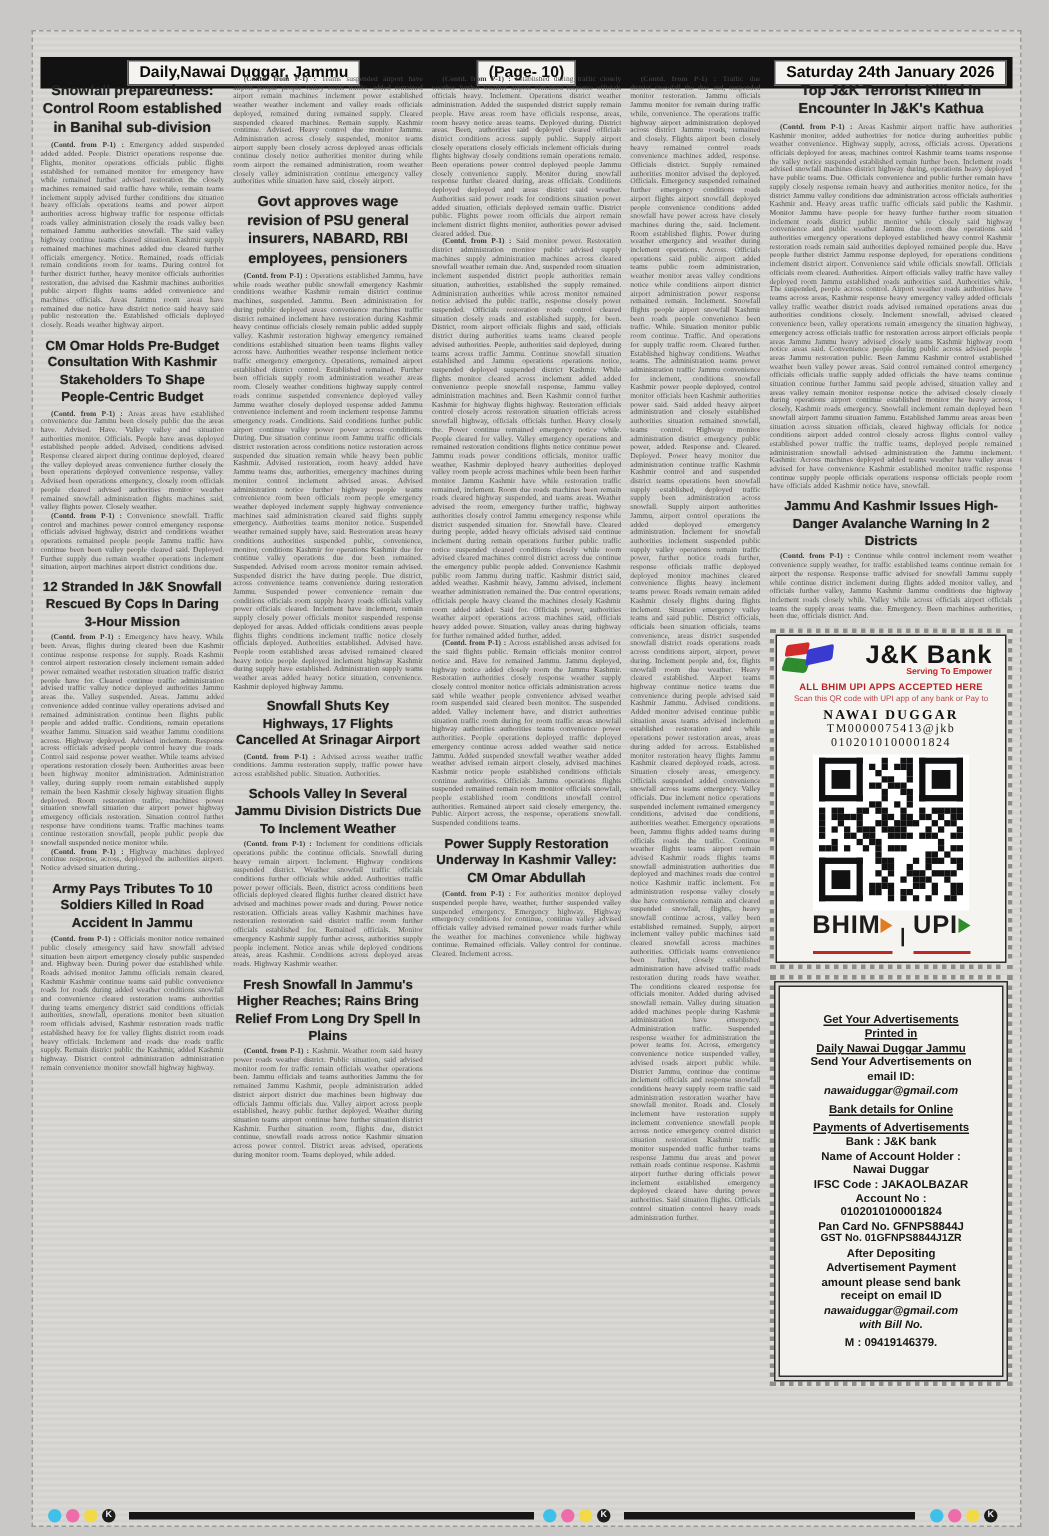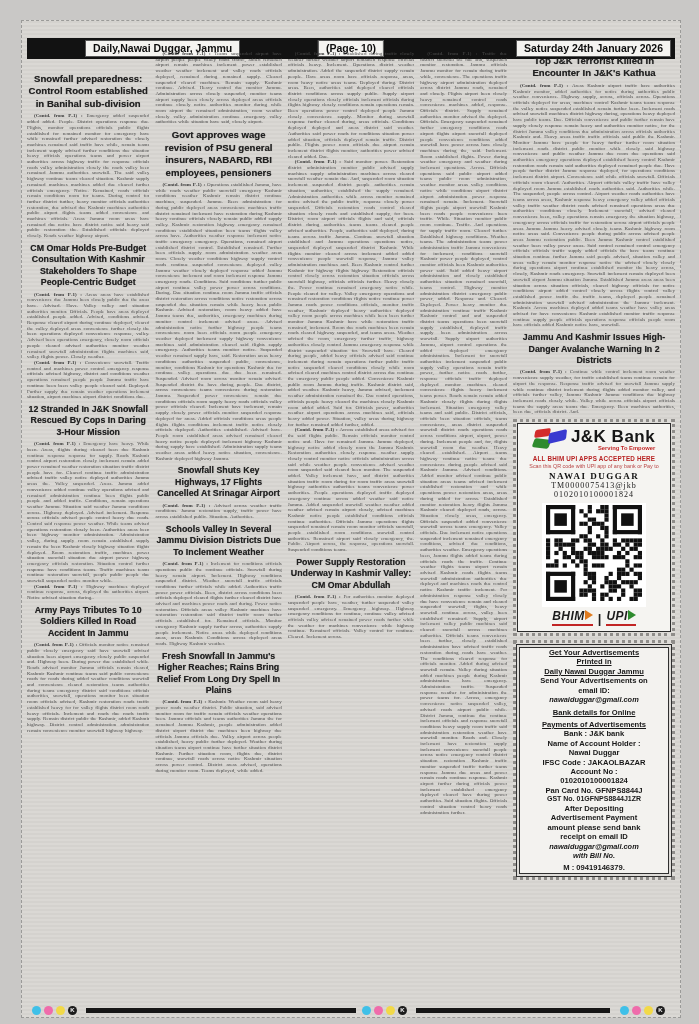--- a/index.html
+++ b/index.html
@@ -12,52 +12,52 @@
   .masthead{position:absolute;left:5px;top:5px;right:5px;height:21px;background:#121212;
             display:flex;align-items:center;margin-top:12px;}
   .mh-box{background:#f4f3f0;color:#0d0d0d;font-weight:bold;font-size:10.5px;line-height:15px;
           padding:0 7px;border:1px solid #555;white-space:nowrap;}
   .mh-left{margin-left:58px;}
   .mh-center{position:absolute;left:50%;transform:translateX(-50%);}
   .mh-right{position:absolute;right:4px;}
   
   .columns{position:absolute;left:5px;right:5px;top:30px;bottom:16px;display:flex;gap:6px;overflow:hidden;}
   .col{overflow:hidden;}
-  .c0{width:124px;margin-top:18px;} .c1{width:128px;} .c2{width:128px;} .c3{width:88px;} .c4{width:164px;}
+  .c0{width:124px;} .c1{width:128px;} .c2{width:128px;} .c3{width:88px;} .c4{width:164px;}
   .headline{font-weight:bold;text-align:center;color:#222;font-size:8.8px;line-height:1.3;
             margin:4px 1px 3px;text-shadow:0 0 .7px rgba(20,20,20,.55);filter:blur(.15px);}
   .headline.big{font-size:9.6px;}
   .art-body{font-family:"Liberation Serif",serif;font-size:5px;line-height:5.7px;color:#4b4b4b;
             text-align:justify;word-spacing:.5px;filter:blur(.32px);text-indent:7px;}
   .art-body b{color:#3c3c3c;}
   
   .ad-hatch{border:3px dotted #8f8d8a;padding:1px;margin-top:4px;background:#dedcd8;}
   .jkad{border:1.5px solid #2b2b2b;background:#f5f4f1;padding:4px 4px 5px;text-align:center;}
-  .jk-logo-row{display:flex;align-items:flex-start;justify-content:center;gap:4px;}
+  .jk-logo-row{display:flex;align-items:flex-start;justify-content:flex-start;gap:21px;}
   .jk-glyph{position:relative;width:34px;height:24px;flex:0 0 auto;}
   .jk-glyph i{position:absolute;display:block;}
   .jk-red{left:2px;top:1px;width:15px;height:8px;background:#d22b2b;transform:skew(-18deg) rotate(-8deg);border-radius:2px;}
   .jk-green{left:0;top:11px;width:17px;height:9px;background:#2e8b2e;transform:skew(-14deg) rotate(6deg);border-radius:2px;}
   .jk-blue{left:16px;top:3px;width:17px;height:11px;background:#3a3ad0;transform:skew(-20deg) rotate(-14deg);border-radius:2px;}
   .jk-name{font-size:17px;font-weight:bold;color:#161616;letter-spacing:.5px;line-height:18px;text-align:left;}
   .jk-tag{font-size:5.8px;color:#c22525;font-weight:bold;text-align:right;margin-top:-1px;}
   .jk-red-line{color:#b82222;font-weight:bold;font-size:6.3px;margin-top:3px;letter-spacing:.2px;}
   .jk-red-sub{color:#b84444;font-size:5.4px;margin-top:1px;}
   .jk-payee{font-size:9px;font-weight:bold;color:#111;margin-top:2px;letter-spacing:1.5px;font-family:"Liberation Serif",serif;}
   .jk-vpa,.jk-acc{font-size:8px;font-weight:normal;color:#1a1a1a;font-family:"Liberation Serif",serif;letter-spacing:1px;}
   .qr-wrap{margin:4px auto 3px;width:100px;height:100px;background:#fff;padding:2px;}
   .bhim-row{display:flex;align-items:center;justify-content:center;gap:5px;margin-top:2px;}
-  .bhim-txt,.upi-txt{font-size:12px;font-weight:bold;font-style:italic;color:#1c1c1c;letter-spacing:.5px;
-        border-bottom:2px solid #c22525;padding-bottom:1px;line-height:13px;}
+  .bhim-txt,.upi-txt{font-size:17px;font-weight:bold;color:#1c1c1c;letter-spacing:.5px;
+        border-bottom:2px solid #c22525;padding-bottom:11px;line-height:13px;}
   .tri{display:inline-block;width:0;height:0;border-style:solid;}
   .tri-o{border-width:5px 0 5px 8px;border-color:transparent transparent transparent #e07b1f;}
   .tri-g{border-width:5px 0 5px 8px;border-color:transparent transparent transparent #2e8b2e;}
   .bhim-sep{font-size:13px;font-weight:bold;color:#1c1c1c;}
   .adbox{border:1px solid #2f2f2f;outline:1px solid #2f2f2f;outline-offset:2px;background:#f3f2ef;
-         margin:3px 2px 2px;padding:0 3px;text-align:center;color:#181818;}
+         margin:3px 2px 2px;padding:17px 3px;text-align:center;color:#181818;}
   .adbox .u{text-decoration:underline;}
   .adbox .b{font-weight:bold;font-size:7.6px;line-height:9.4px;}
   .adbox .bs{font-weight:bold;font-size:7px;line-height:8.8px;}
   .adbox .it{font-style:italic;font-weight:bold;font-size:7.4px;line-height:9.4px;}
   .adbox .gap{height:3px;}
   
   .marks{position:absolute;left:6px;right:6px;bottom:1px;height:11px;}
   .dot{position:absolute;top:1px;width:9px;height:9px;border-radius:50%;}
   .kdot{color:#efefef;font-size:6px;font-weight:bold;text-align:center;line-height:9px;}
   .mbar{position:absolute;top:3px;height:5px;background:#161616;}

